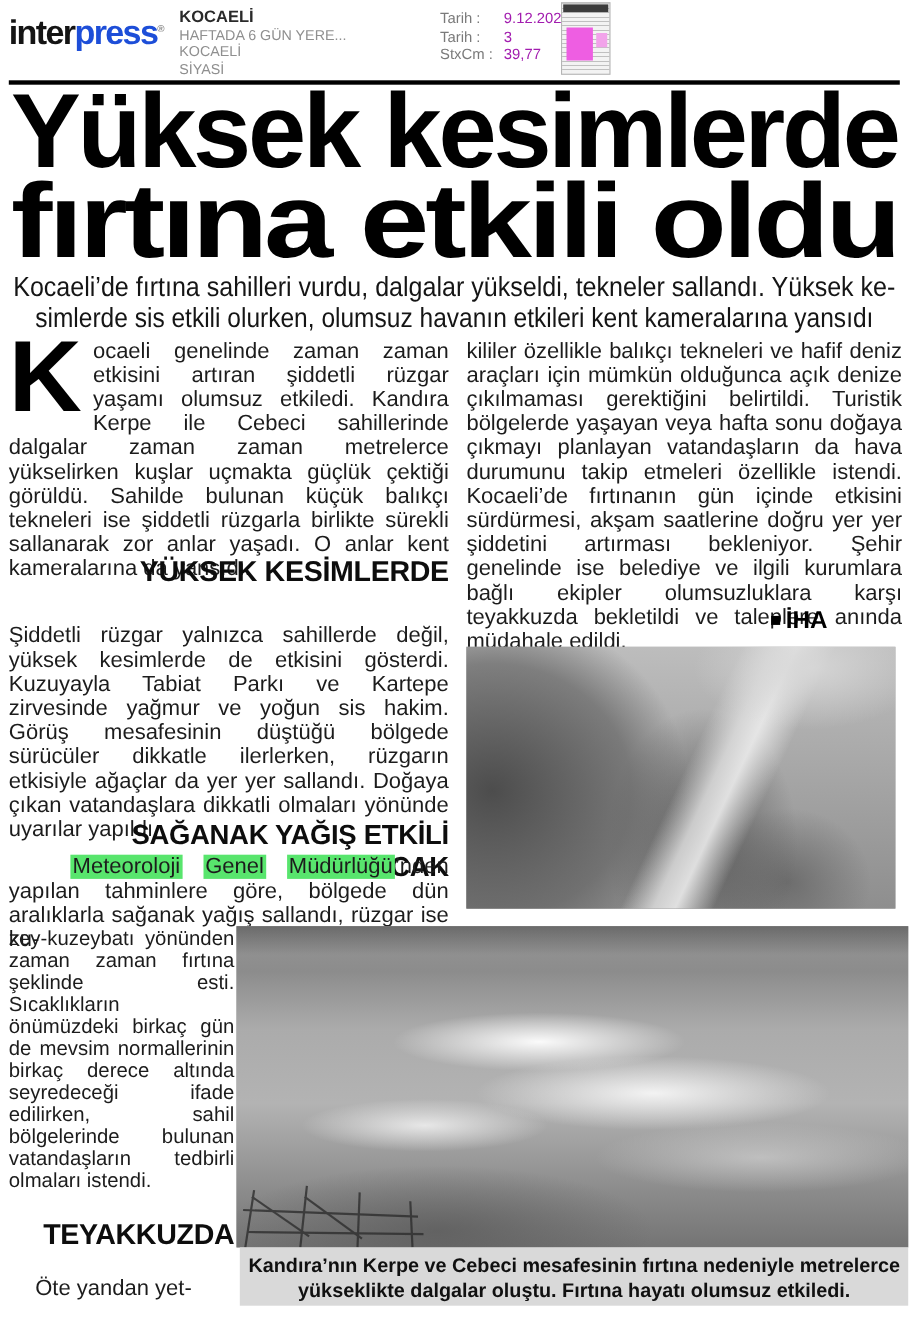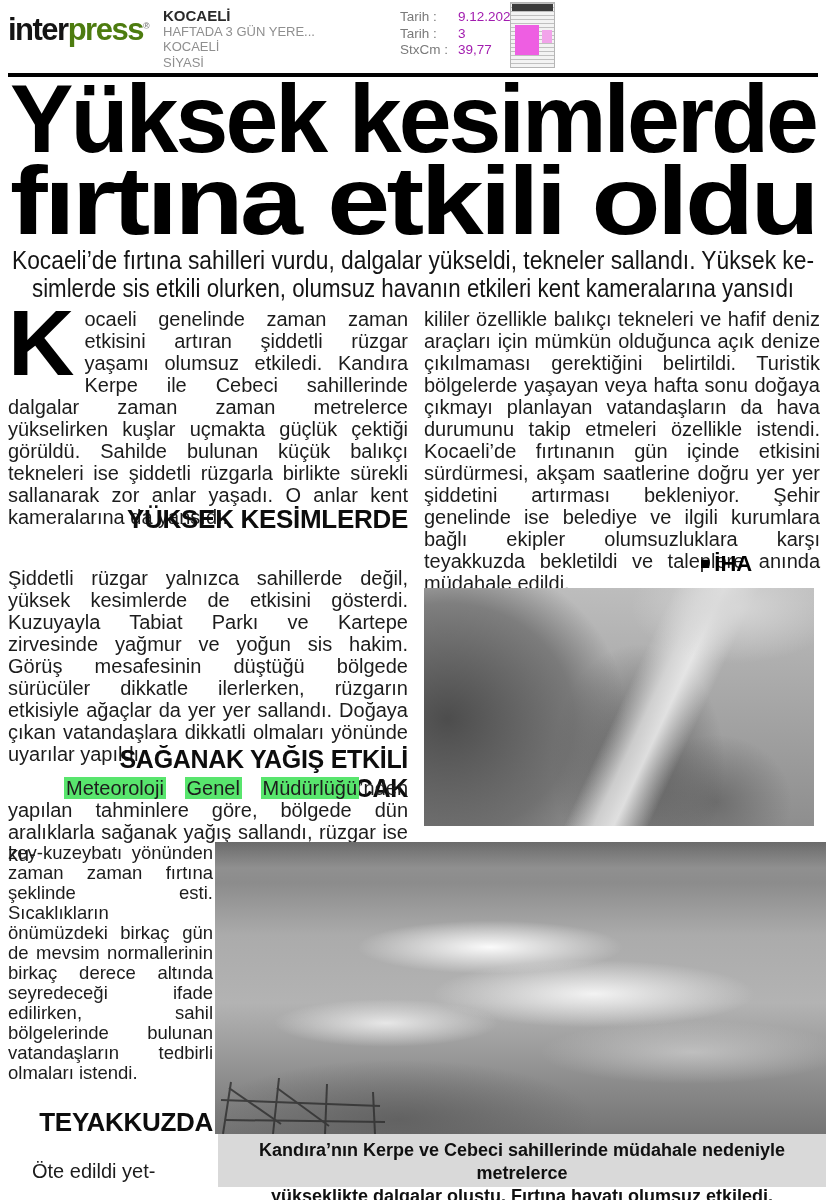--- a/index.html
+++ b/index.html
@@ -1,21 +1,21 @@
 <!DOCTYPE html>
 <html><head>
 <meta charset="utf-8">
 <style>
   * { margin:0; padding:0; box-sizing:border-box; }
   html,body { width:826px; height:1200px; background:#ffffff; font-family:"Liberation Sans", sans-serif; }
   .page { position:relative; width:826px; height:1200px; background:#fff; overflow:hidden; }
 
   
   .logo { position:absolute; left:8px; top:12px; font-size:31px; font-weight:bold; letter-spacing:-1.5px; color:#141414; }
-  .logo .press { color:#4d7c0f; }
+  .logo .press { color:#1d4ed8; }
   .logo .reg { font-size:9px; vertical-align:super; color:#888; letter-spacing:0; }
   .pub { position:absolute; left:163px; top:8px; line-height:15.5px; }
   .pub .name { font-size:15px; font-weight:bold; color:#2a2a2a; }
   .pub .sub { font-size:13px; color:#8f8f8f; }
   .meta { position:absolute; left:400px; top:9px; font-size:13.5px; color:#7a7a7a; line-height:16.5px; }
   .meta-row { display:flex; }
   .meta-row .lbl { width:52px; }
   .meta-row .val { margin-left:6px; color:#a21caf;text-align:right; }
 
   .thumb { position:absolute; left:510px; top:2px; width:45px; height:66px; background:#f3f3f3; border:1px solid #b5b5b5;
@@ -79,21 +79,21 @@
 </style>
 </head>
 <body>
 
 <div class="page">
 
   <div class="logo"><span>inter</span><span class="press">press</span><span class="reg">®</span></div>
 
   <div class="pub">
     <div class="name">KOCAELİ</div>
-    <div class="sub">HAFTADA 3 GÜN YERE...</div>
+    <div class="sub">HAFTADA 6 GÜN YERE...</div>
     <div class="sub">KOCAELİ</div>
     <div class="sub">SİYASİ</div>
   </div>
 
   <div class="meta">
     <div class="meta-row">
         <span class="lbl">Tarih :</span>
         <span class="val">9.12.2025</span>
       </div>
     <div class="meta-row">
@@ -139,21 +139,21 @@
   <div class="body-text col1-p3">
     &nbsp;&nbsp;&nbsp;<span class="hl">Meteoroloji</span> <span class="hl">Genel</span> <span class="hl">Müdürlüğü</span><span>’nden yapılan tahminlere göre, bölgede dün aralıklarla sağanak yağış sallandı, rüzgar ise ku-</span>
   </div>
 
   <div class="body-text col1-p3n">zey-kuzeybatı yönünden zaman zaman fırtına şeklinde esti. Sıcaklıkların önümüzdeki birkaç gün de mevsim normallerinin birkaç derece altında seyredeceği ifade edilirken, sahil bölgelerinde bulunan vatandaşların tedbirli olmaları istendi.</div>
 
   <div class="subhead sh3">
     <div>TEYAKKUZDA</div>
   </div>
 
-  <div class="body-text col1-p4">Öte edildi yet-</div>
+  <div class="body-text col1-p4">Öte yandan yet-</div>
 
   <div class="body-text col2-p">kililer özellikle balıkçı tekneleri ve hafif deniz araçları için mümkün olduğunca açık denize çıkılmaması gerektiğini belirtildi. Turistik bölgelerde yaşayan veya hafta sonu doğaya çıkmayı planlayan vatandaşların da hava durumunu takip etmeleri özellikle istendi. Kocaeli’de fırtınanın gün içinde etkisini sürdürmesi, akşam saatlerine doğru yer yer şiddetini artırması bekleniyor. Şehir genelinde ise belediye ve ilgili kurumlara bağlı ekipler olumsuzluklara karşı teyakkuzda bekletildi ve taleplere anında müdahale edildi.</div>
 
   <div class="agency"><span class="sq">■</span><span>İHA</span></div>
 
   <div class="photo1"></div>
 
   <div class="photo2">
     <svg class="fence" width="240" height="80">
       <g stroke="#2e2e2e" stroke-width="2" fill="none" opacity="0.8">
@@ -163,17 +163,17 @@
         <line x1="160" y1="80" x2="158" y2="38"></line>
         <line x1="6" y1="46" x2="165" y2="52"></line>
         <line x1="10" y1="66" x2="170" y2="68"></line>
         <line x1="14" y1="34" x2="66" y2="70"></line>
         <line x1="62" y1="34" x2="114" y2="72"></line>
       </g>
     </svg>
   </div>
 
   <div class="caption">
-    <div>Kandıra’nın Kerpe ve Cebeci sahillerinde müdahale nedeniyle metrelerce</div>
+    <div>Kandıra’nın Kerpe ve Cebeci mesafesinin fırtına nedeniyle metrelerce</div>
     <div>yükseklikte dalgalar oluştu. Fırtına hayatı olumsuz etkiledi.</div>
   </div>
 
 </div>
 
 </body></html>

